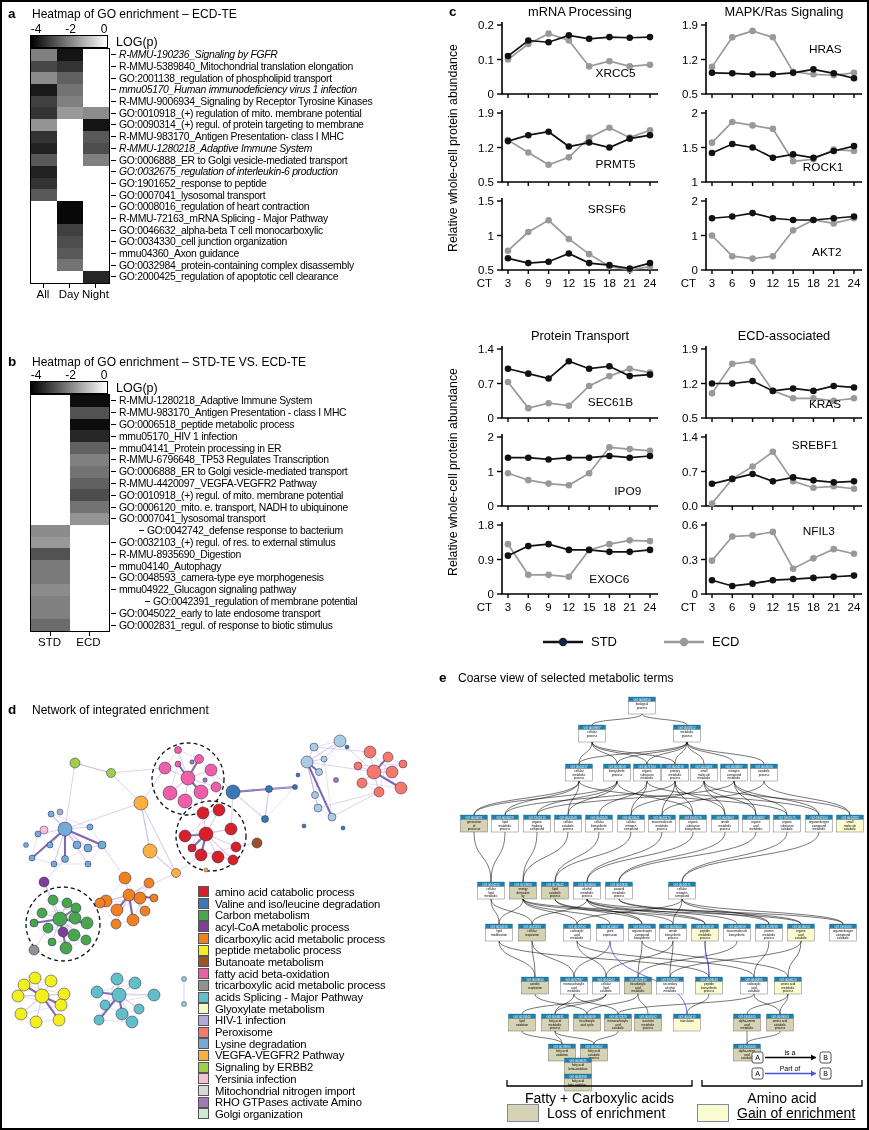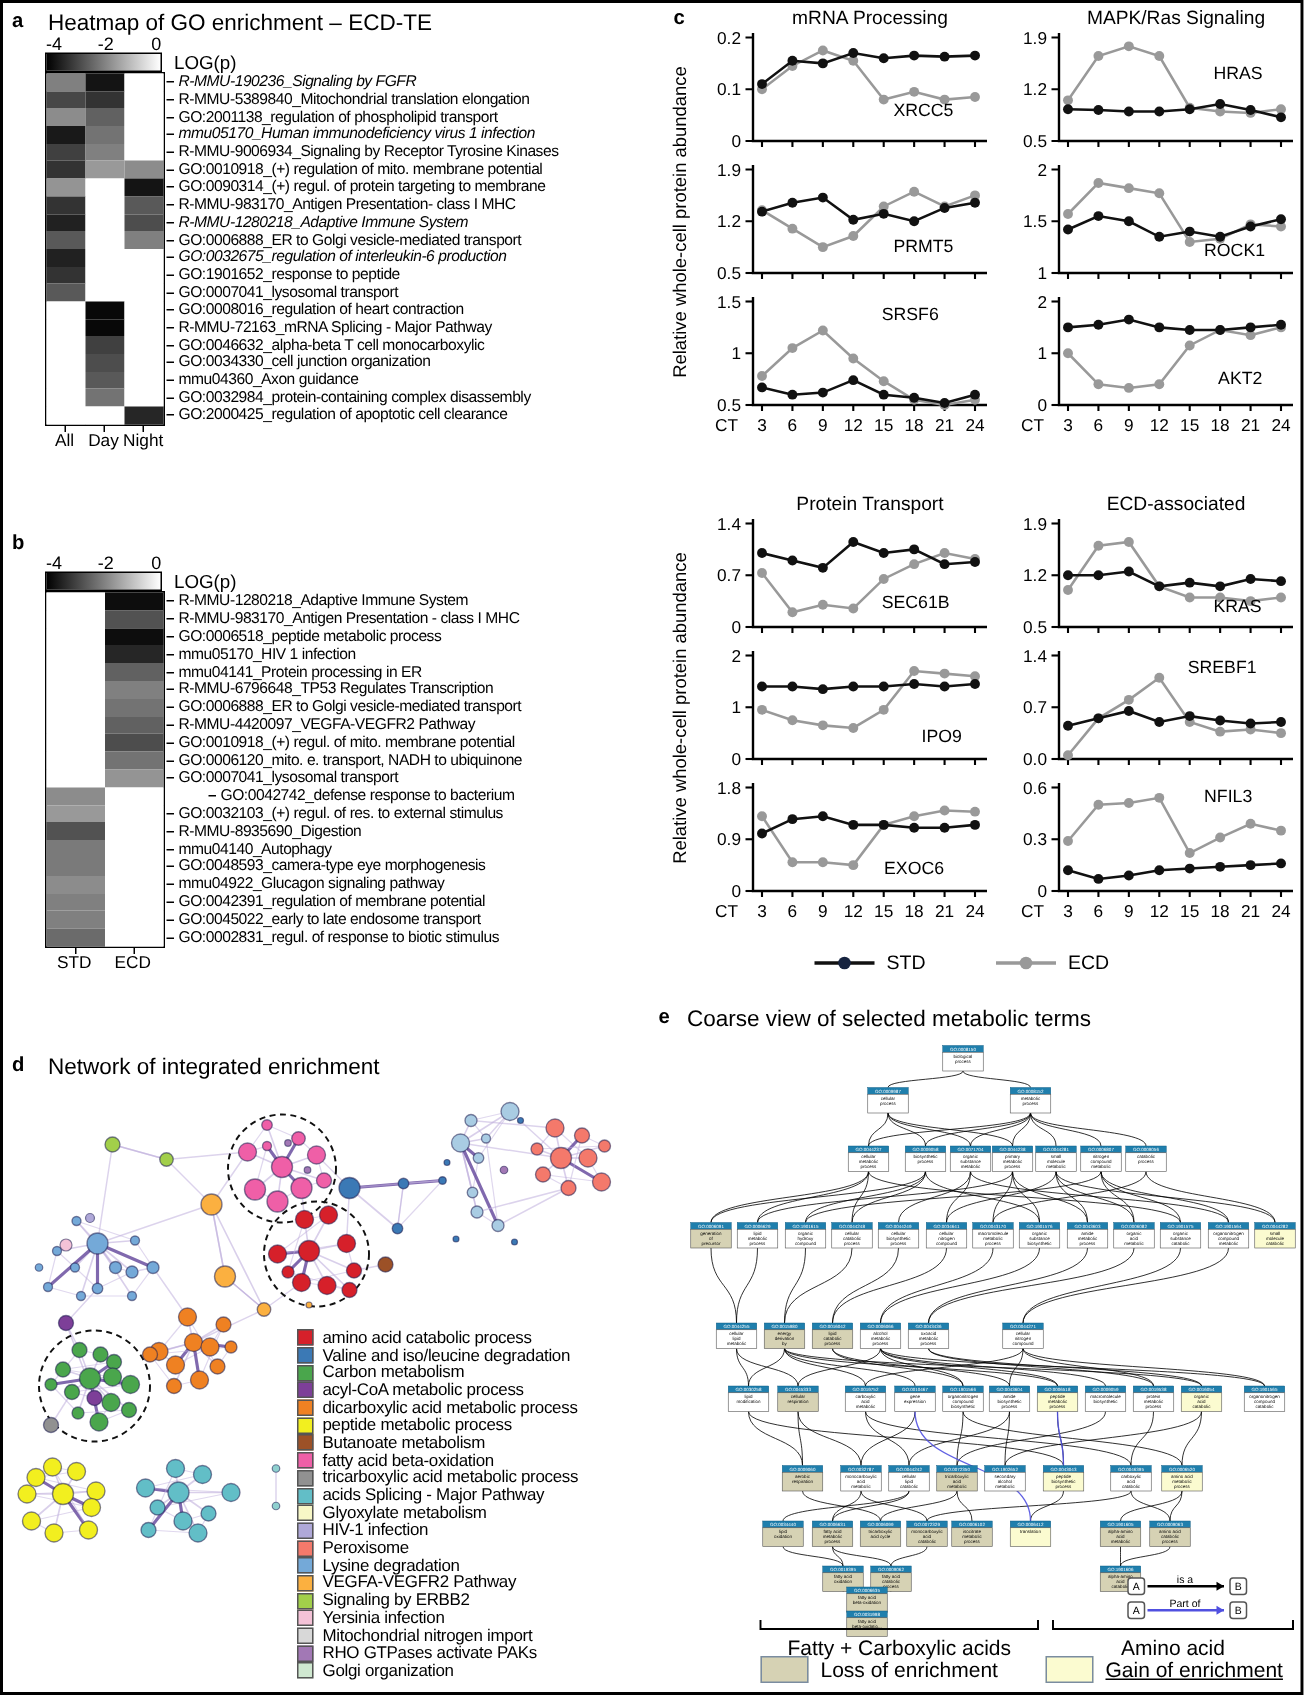--- a/index.html
+++ b/index.html
@@ -1,19 +1,19 @@
 <!DOCTYPE html>
 <html><head>
 <meta charset="utf-8">
 <style>
   html,body{margin:0;padding:0;background:#888;font-family:"Liberation Sans",sans-serif;}
   #fig{position:relative;width:869px;height:1130px;background:#fff;border:2px solid #000;box-sizing:border-box;overflow:hidden;}
   .abs{position:absolute;}
   .ptag{font-weight:bold;font-size:13.5px;color:#000;}
-  .ptitle{font-size:15px;color:#000;white-space:nowrap;}
+  .ptitle{font-size:12px;color:#000;white-space:nowrap;}
   .hm-wrap{position:absolute;}
   .cb-ticks{position:relative;height:13px;font-size:12px;}
   .cb-ticks span{position:absolute;top:0;}
   .cb-bar{height:13px;border:1px solid #000;background:linear-gradient(to right,#000,#fff);box-sizing:border-box;}
   .cb-label{position:absolute;font-size:12.5px;white-space:nowrap;}
   .hm-grid{display:flex;flex-wrap:wrap;border:1px solid #000;box-sizing:content-box;background:#fff;}
   .hm-cell{box-sizing:border-box;}
   .hm-colticks{display:flex;}
   .hm-colticks div{width:1px;height:4px;background:#000;}
   .hm-cols{display:flex;font-size:11.5px;}
@@ -139,20 +139,21 @@
         <div class="hm-rowlabel" style="height: 11.7px;">R-MMU-72163_mRNA Splicing - Major Pathway</div>
         <div class="hm-rowlabel" style="height: 11.7px;">GO:0046632_alpha-beta T cell monocarboxylic</div>
         <div class="hm-rowlabel" style="height: 11.7px;">GO:0034330_cell junction organization</div>
         <div class="hm-rowlabel" style="height: 11.7px;">mmu04360_Axon guidance</div>
         <div class="hm-rowlabel" style="height: 11.7px;">GO:0032984_protein-containing complex disassembly</div>
         <div class="hm-rowlabel" style="height: 11.7px;">GO:2000425_regulation of apoptotic cell clearance</div>
       </div>
     </div>
 
   <div class="abs ptag" style="left:6px;top:352px">b</div>
+  <div class="abs ptitle" style="left:30px;top:353px">Heatmap of GO enrichment – STD-TE VS. ECD-TE</div>
   <div id="hmB" class="hm-wrap" style="left:28px;top:366px">
       <div class="cb-ticks" style="width: 78px;">
         <span style="left: 6px; transform: translateX(-50%);">-4</span>
         <span style="left: 40.56px; transform: translateX(-50%);">-2</span>
         <span style="left: 74.1px; transform: translateX(-50%);">0</span>
       </div>
       <div class="cb-bar" style="width: 78px;"></div>
       <div class="cb-label" style="left: 86px; top: 13px;">LOG(p)</div>
       <div class="hm-grid" style="width: 78px;">
         <div class="hm-cell" style="width: 39px; height: 11.8px; background: rgb(255, 255, 255);"></div>
@@ -215,21 +216,21 @@
         <div class="hm-rowlabel" style="height: 11.8px;">R-MMU-4420097_VEGFA-VEGFR2 Pathway</div>
         <div class="hm-rowlabel" style="height: 11.8px;">GO:0010918_(+) regul. of mito. membrane potential</div>
         <div class="hm-rowlabel" style="height: 11.8px;">GO:0006120_mito. e. transport, NADH to ubiquinone</div>
         <div class="hm-rowlabel" style="height: 11.8px;">GO:0007041_lysosomal transport</div>
         <div class="hm-rowlabel" style="height: 11.8px; padding-left: 28px;">GO:0042742_defense response to bacterium</div>
         <div class="hm-rowlabel" style="height: 11.8px;">GO:0032103_(+) regul. of res. to external stimulus</div>
         <div class="hm-rowlabel" style="height: 11.8px;">R-MMU-8935690_Digestion</div>
         <div class="hm-rowlabel" style="height: 11.8px;">mmu04140_Autophagy</div>
         <div class="hm-rowlabel" style="height: 11.8px;">GO:0048593_camera-type eye morphogenesis</div>
         <div class="hm-rowlabel" style="height: 11.8px;">mmu04922_Glucagon signaling pathway</div>
-        <div class="hm-rowlabel" style="height: 11.8px;">GO:0042391_regulation of membrane potential</div>
+        <div class="hm-rowlabel" style="height: 11.8px; padding-left: 34px;">GO:0042391_regulation of membrane potential</div>
         <div class="hm-rowlabel" style="height: 11.8px;">GO:0045022_early to late endosome transport</div>
         <div class="hm-rowlabel" style="height: 11.8px;">GO:0002831_regul. of response to biotic stimulus</div>
       </div>
     </div>
 
   <div class="abs ptag" style="left:447px;top:2px">c</div>
   <div id="panelC" class="abs" style="left:0;top:0">
       <div class="grp-title" style="left: 500px; top: 2px; width: 156px;">mRNA Processing</div>
       <svg width="202" height="282" style="position:absolute;left:460px;top:16px">
         <g transform="translate(0,0)">
@@ -1140,21 +1141,21 @@
       <div class="itm">
         <div class="sw" style="background: rgb(244, 194, 215);"></div>
         <span>Yersinia infection</span>
       </div>
       <div class="itm">
         <div class="sw" style="background: rgb(216, 216, 216);"></div>
         <span>Mitochondrial nitrogen import</span>
       </div>
       <div class="itm">
         <div class="sw" style="background: rgb(162, 120, 181);"></div>
-        <span>RHO GTPases activate PAKs</span>
+        <span>RHO GTPases activate Amino</span>
       </div>
       <div class="itm">
         <div class="sw" style="background: rgb(207, 232, 208);"></div>
         <span>Golgi organization</span>
       </div>
     </div>
 
   <div class="abs ptag" style="left:437px;top:668px">e</div>
   <div class="abs ptitle" style="left:456px;top:669px">Coarse view of selected metabolic terms</div>
   <svg id="dagSvg" class="abs" style="left:433px;top:684px" width="434" height="420" viewBox="433 684 434 420">

